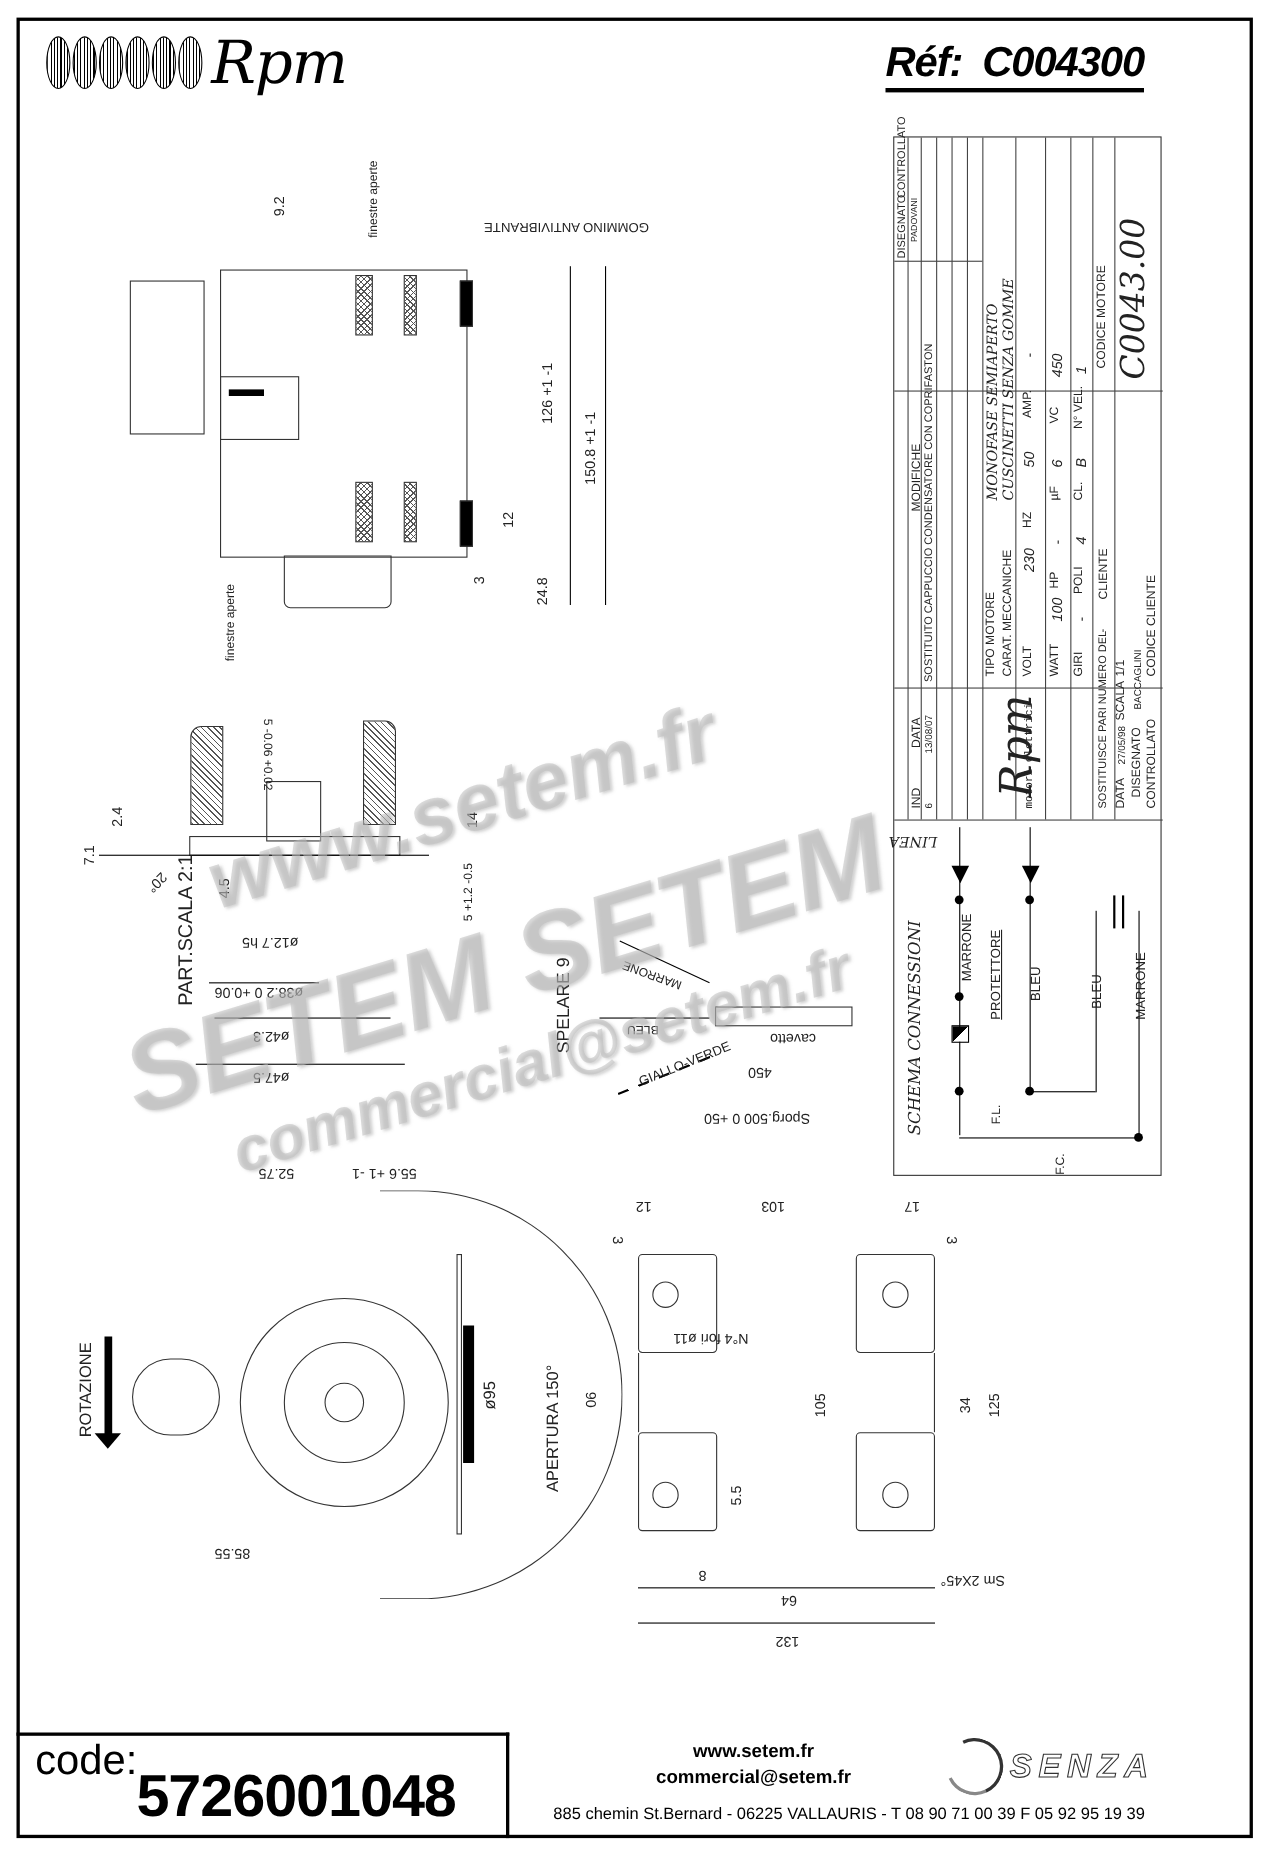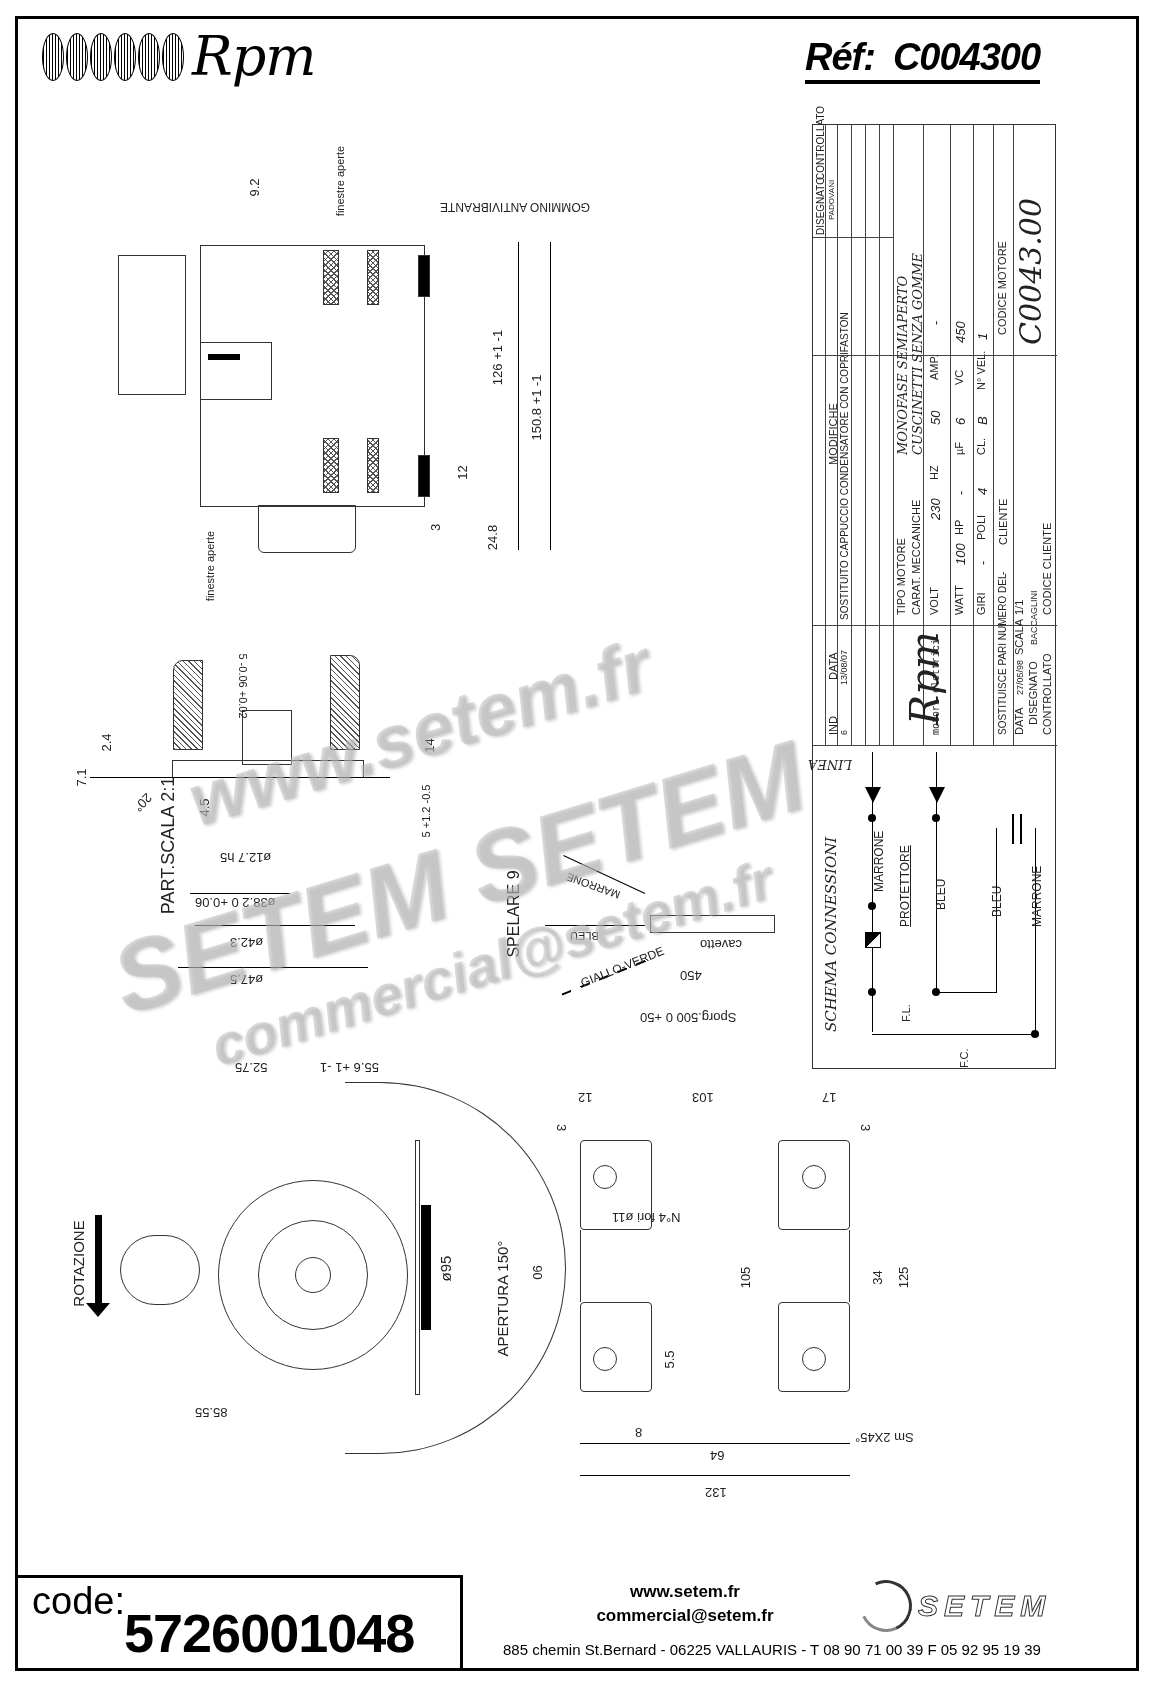--- a/index.html
+++ b/index.html
@@ -275,14 +275,14 @@
 <div class="abs footer-code"></div>
 <div class="abs code-label">code:</div>
 <div class="abs code-val">5726001048</div>
 <div class="abs contact">
   <div>www.setem.fr</div>
   <div>commercial@setem.fr</div>
 </div>
 <div class="abs address">885 chemin St.Bernard  -  06225 VALLAURIS  -  T 08 90 71 00 39   F 05 92 95 19 39</div>
 <div class="abs setem">
   <div class="setem-swirl"></div>
-  <span class="setem-text">SETEM</span>
+  <span class="setem-text">SENZA</span>
 </div>
 
 </body></html>

